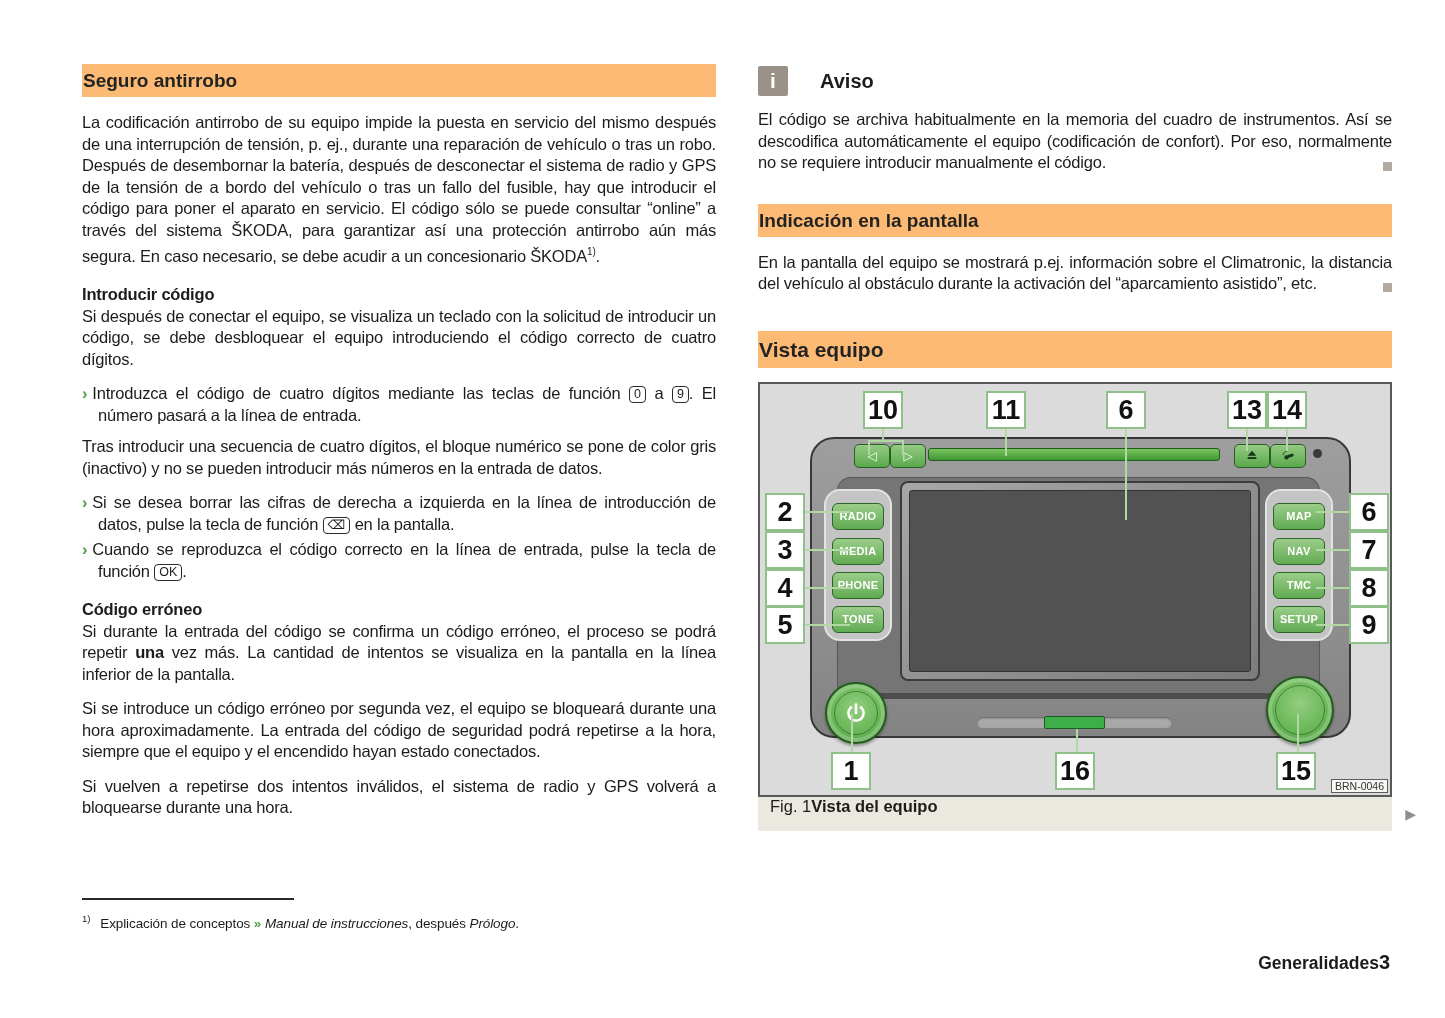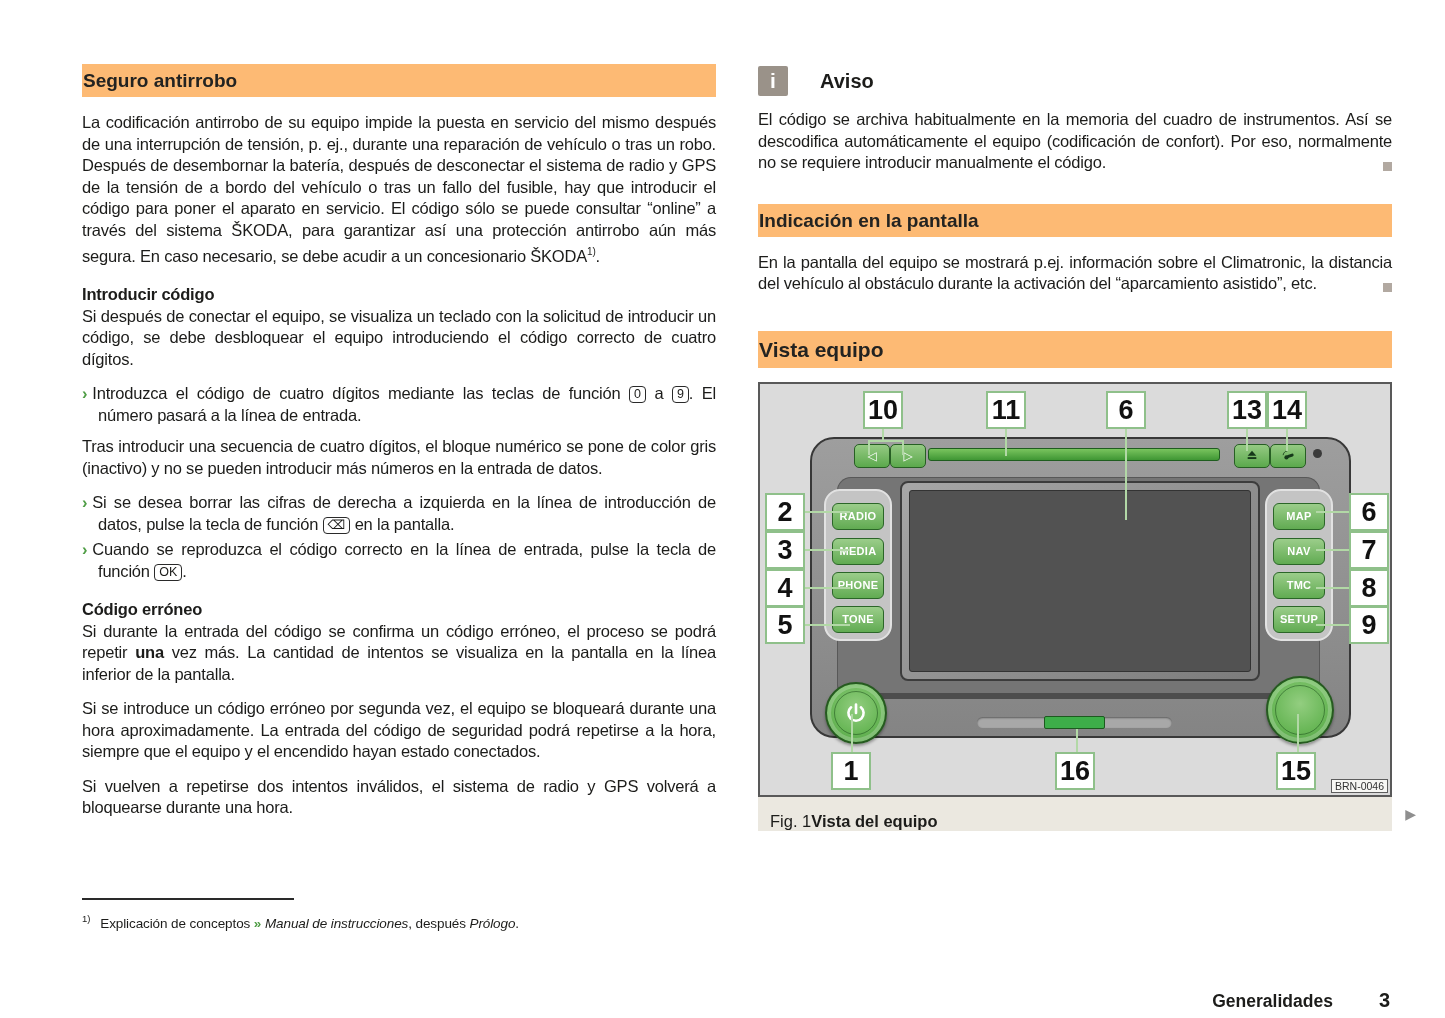--- a/index.html
+++ b/index.html
@@ -109,35 +109,35 @@
   .lbl{
     position:absolute;width:40px;height:38px;background:#ffffff;border:2px solid #8fc08a;
     box-sizing:border-box;z-index:5;text-align:center;line-height:34px;
     font-size:27px;font-weight:bold;color:#111;
   }
   .figcode{
     position:absolute;right:2px;bottom:2px;background:#f7f7f4;border:1px solid #5d5d5d;
     font-size:10.5px;padding:0 3px;color:#333;z-index:6;
   }
   .caption{
-    position:relative;height:34px;background:#ebe8e0;display:flex;align-items:flex-end;
+    position:relative;height:34px;background:#ebe8e0;display:flex;align-items:flex-start;
     padding:0 12px;font-size:16.5px;box-sizing:border-box;
   }
   .caption b{margin-left:0;}
   .nextpg{position:absolute;right:-24px;top:9px;color:#8f8f8f;font-size:14px;}
 
   
   #footnote{position:absolute;left:82px;top:898px;width:634px;}
   #footnote .rule{width:212px;border-top:2px solid #2a2a2a;margin-bottom:13px;}
   #footnote .fn{font-size:13.5px;letter-spacing:-0.1px;}
   #footnote sup{font-size:9.5px;margin-right:10px;}
   .green{color:#4f9d45;font-weight:bold;}
   #pagefooter{
-    position:absolute;top:989px;left:0;width:1390px;
-    display:flex;justify-content:flex-end;align-items:baseline;gap:46px;
+    position:absolute;top:951px;left:0;width:1390px;
+    display:flex;justify-content:flex-end;align-items:baseline;
     font-weight:bold;
   }
   #pagefooter .sec{font-size:17.5px;}
   #pagefooter .num{font-size:20px;}
 </style>
 </head>
 <body>
 
 <div class="col" id="col-left">
   <div class="secbar">

